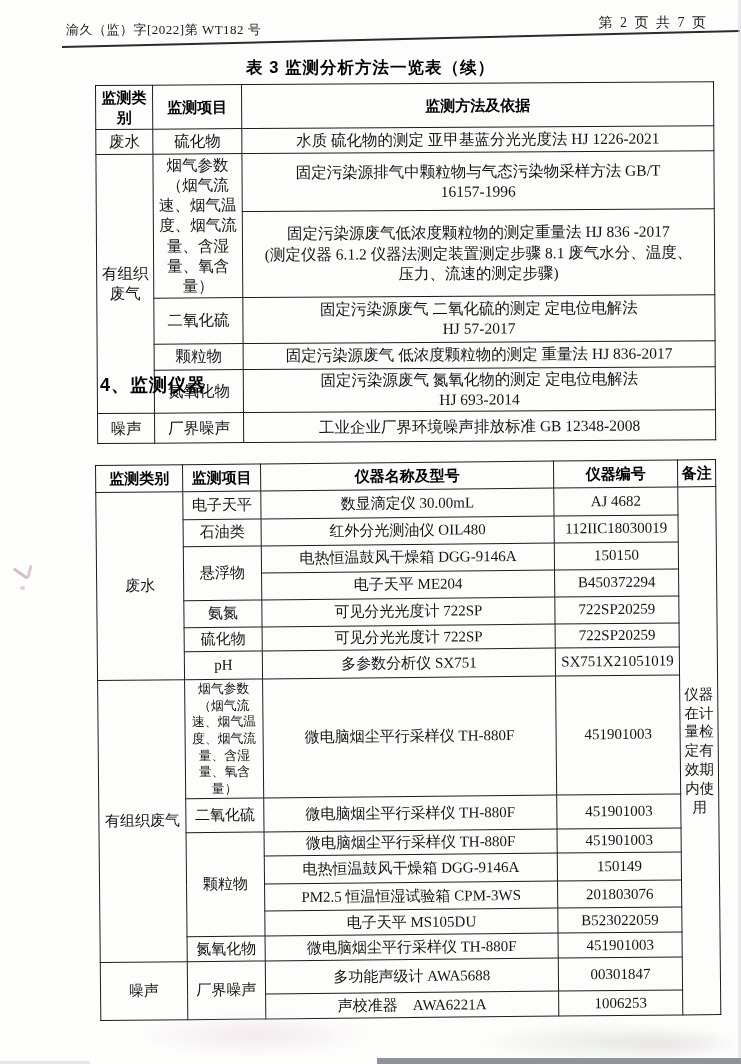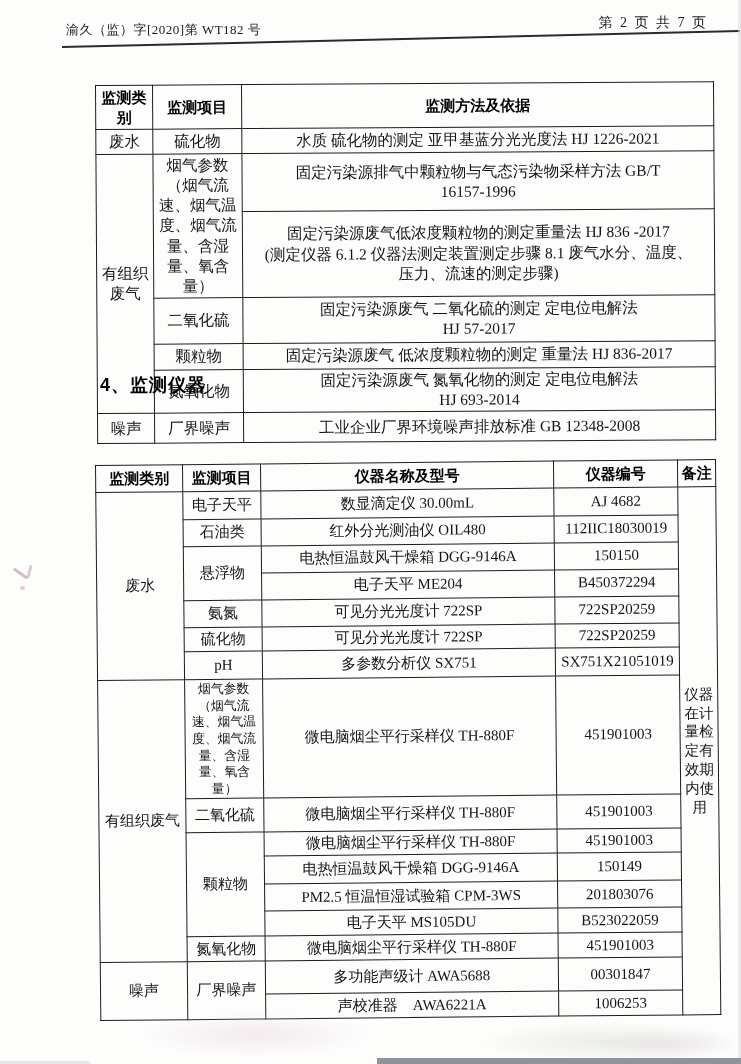--- a/index.html
+++ b/index.html
@@ -77,24 +77,25 @@
   .blotch{position:absolute;border-radius:50%;pointer-events:none;}
   #blotch1{left:140px;top:1012px;width:230px;height:46px;background:radial-gradient(closest-side,#e8d3da,transparent);opacity:.45;}
   #blotch2{left:480px;top:1022px;width:260px;height:40px;background:radial-gradient(closest-side,#d4dcd2,transparent);opacity:.5;}
   #blotch3{left:600px;top:1030px;width:140px;height:30px;background:radial-gradient(closest-side,#e3cfd8,transparent);opacity:.4;}
 </style>
 </head>
 <body>
 
 <div id="page">
 
-  <div class="doc-number">渝久（监）字[2020]第 WT182 号</div>
+  <div class="doc-number">渝久（监）字[2022]第 WT182 号</div>
   <div class="page-info">第 2 页 共 7 页</div>
   <div class="hdr-line"></div>
 
+  <div class="tbl-title" id="table3-title">表 3 监测分析方法一览表（续）</div>
 
   <div class="tiltA">
     <table class="doc" id="table3">
         <colgroup>
           <col style="width: 57px;">
           <col style="width: 89px;">
           <col style="width: 472px;">
         </colgroup>
         <thead>
           <tr class="hdr">

